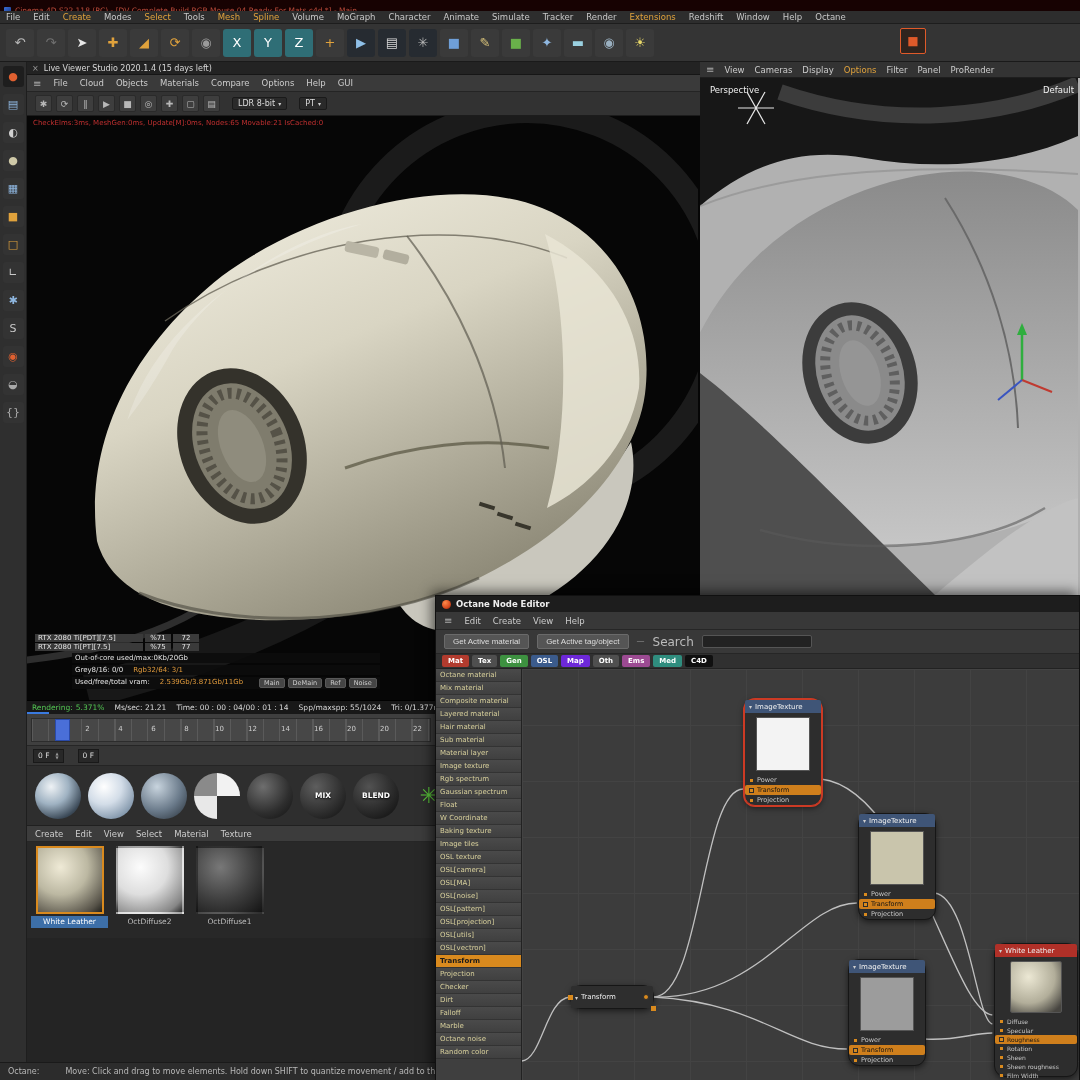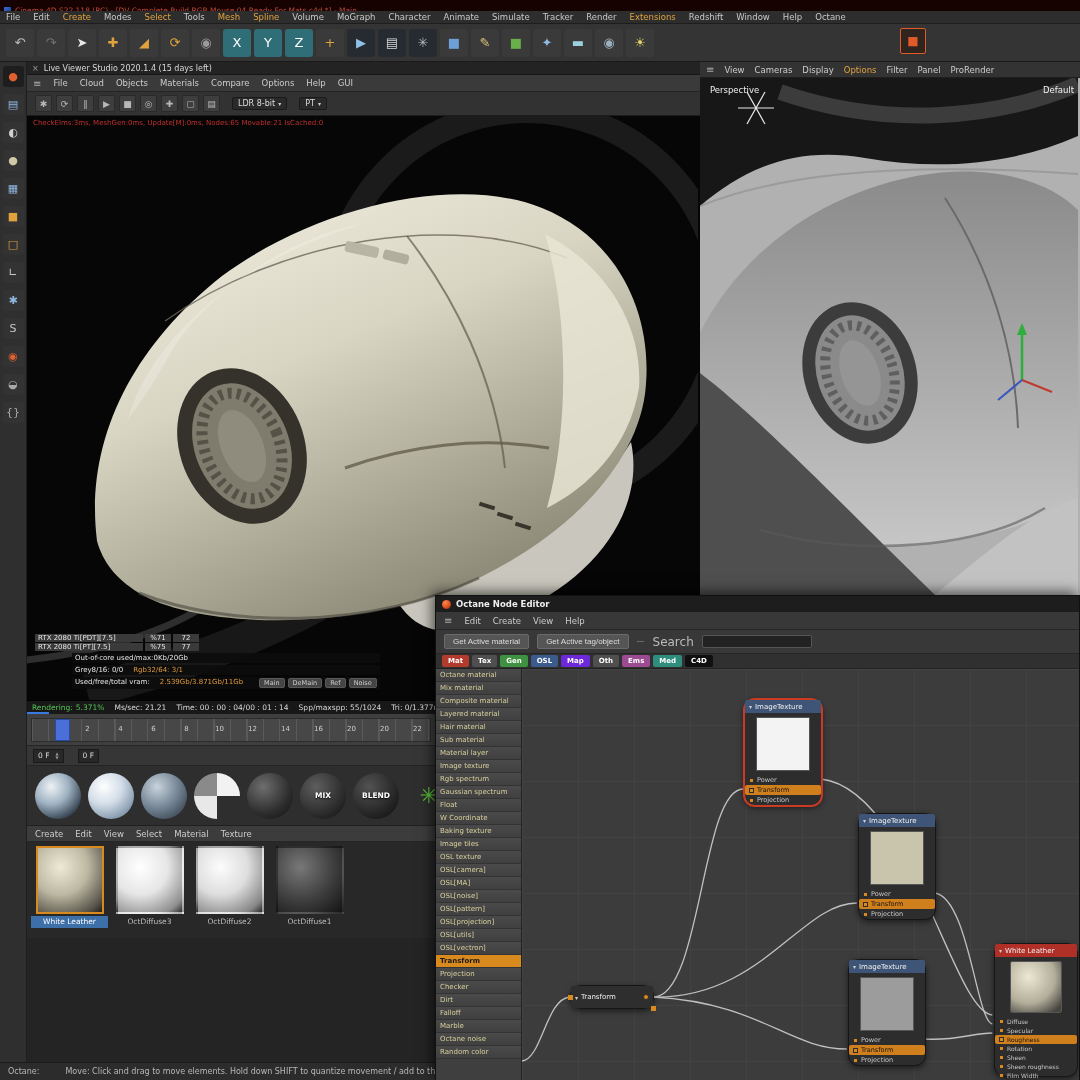--- a/index.html
+++ b/index.html
@@ -554,24 +554,20 @@
       <span class="menu-item">Texture</span>
     </div>
 
   <div class="mat-thumbs">
 
       <div class="mat-item selected">
         <div class="mat-thumb" style="background: radial-gradient(circle at 35% 30%, rgb(239, 234, 214), rgb(188, 184, 162) 45%, rgb(86, 82, 72) 85%, rgb(32, 32, 28) 100%);"></div>
         <div class="mat-label">White Leather</div>
       </div>
 
-      <div class="mat-item">
-        <div class="mat-thumb" style="background: radial-gradient(circle at 35% 30%, rgb(255, 255, 255), rgb(230, 230, 230) 45%, rgb(142, 142, 142) 85%, rgb(48, 48, 48) 100%);"></div>
-        <div class="mat-label">OctDiffuse3</div>
-      </div>
 
       <div class="mat-item">
         <div class="mat-thumb" style="background: radial-gradient(circle at 35% 30%, rgb(252, 252, 252), rgb(222, 222, 222) 45%, rgb(134, 134, 134) 85%, rgb(44, 44, 44) 100%);"></div>
         <div class="mat-label">OctDiffuse2</div>
       </div>
 
       <div class="mat-item">
         <div class="mat-thumb" style="background: radial-gradient(circle at 35% 30%, rgb(120, 120, 120), rgb(62, 62, 62) 55%, rgb(20, 20, 20) 100%);"></div>
         <div class="mat-label">OctDiffuse1</div>
       </div>

